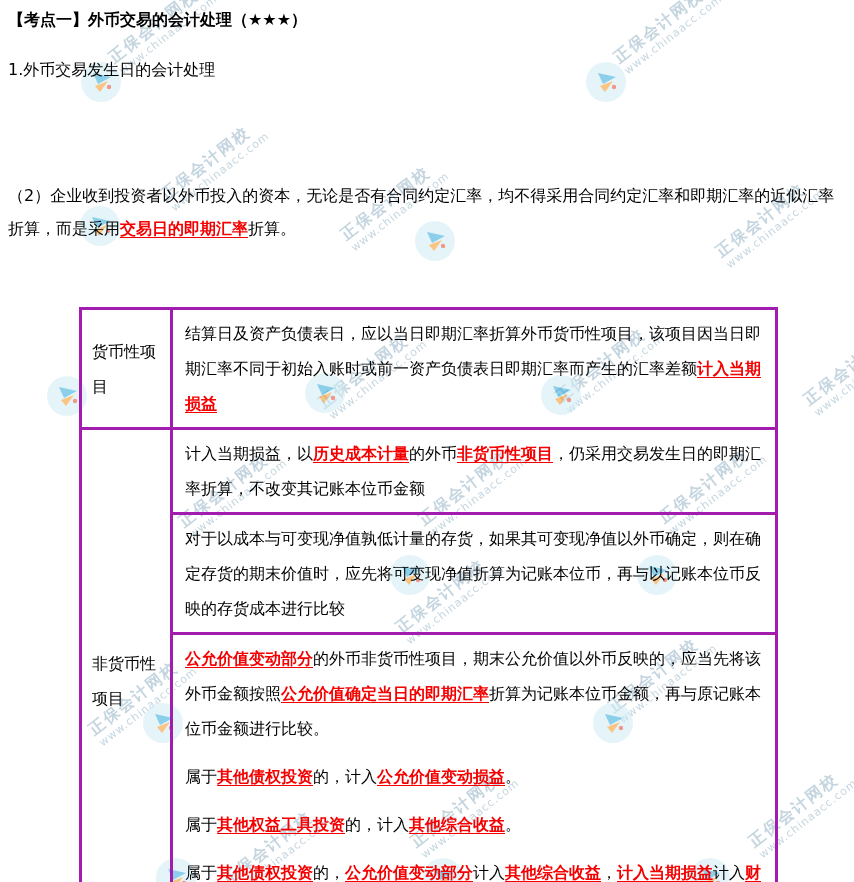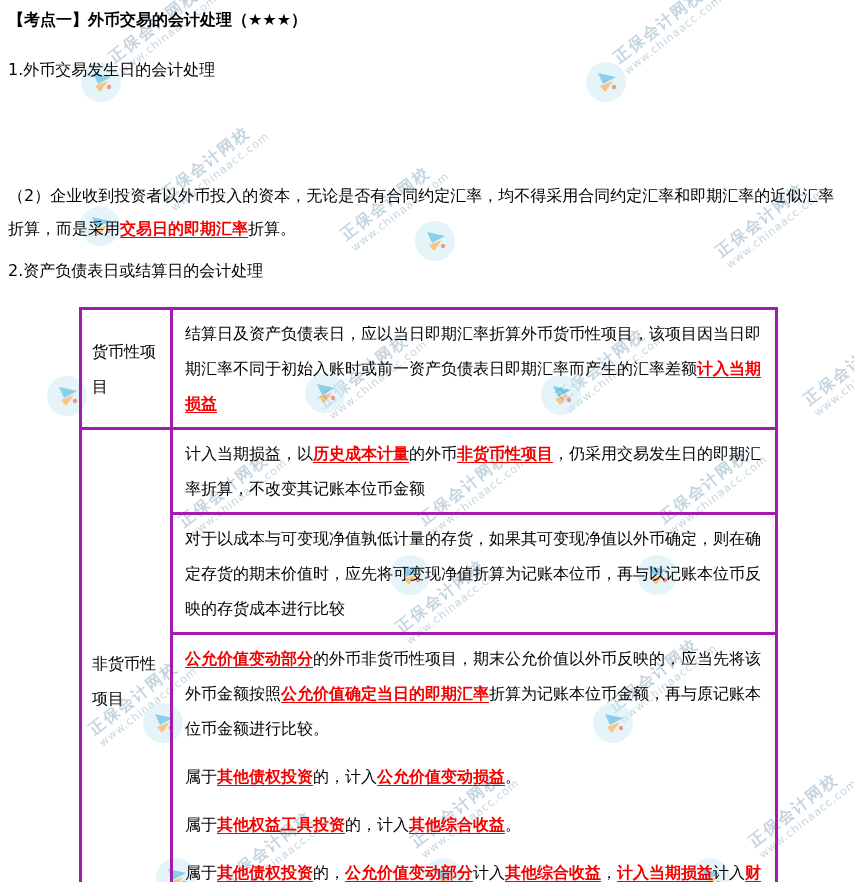--- a/index.html
+++ b/index.html
@@ -208,21 +208,20 @@
 
     <h1 class="doc-title">【考点一】外币交易的会计处理（★★★）</h1>
 
     <p class="sec-heading sec-1">1.外币交易发生日的会计处理</p>
 
 
     <p class="body-para para-2">
         <span class="rich-p" style="display: block;"><span>（2）企业收到投资者以外币投入的资本，无论是否有合同约定汇率，均不得采用合同约定汇率和即期汇率的近似汇率折算，而是采用</span><span class="em">交易日的即期汇率</span><span>折算。</span></span>
       </p>
 
-    <p class="sec-heading sec-2">2.资产负债表日或结算日的会计处理</p>
 
     <table class="rule-table">
       <tbody>
         <tr>
           <td class="label-cell h-row1">货币性项目</td>
           <td class="content-cell h-row1">
               <span class="rich-p" style="display: block;"><span>结算日及资产负债表日，应以当日即期汇率折算外币货币性项目，该项目因当日即期汇率不同于初始入账时或前一资产负债表日即期汇率而产生的汇率差额</span><span class="em">计入当期损益</span></span>
             </td>
         </tr>
         <tr>

